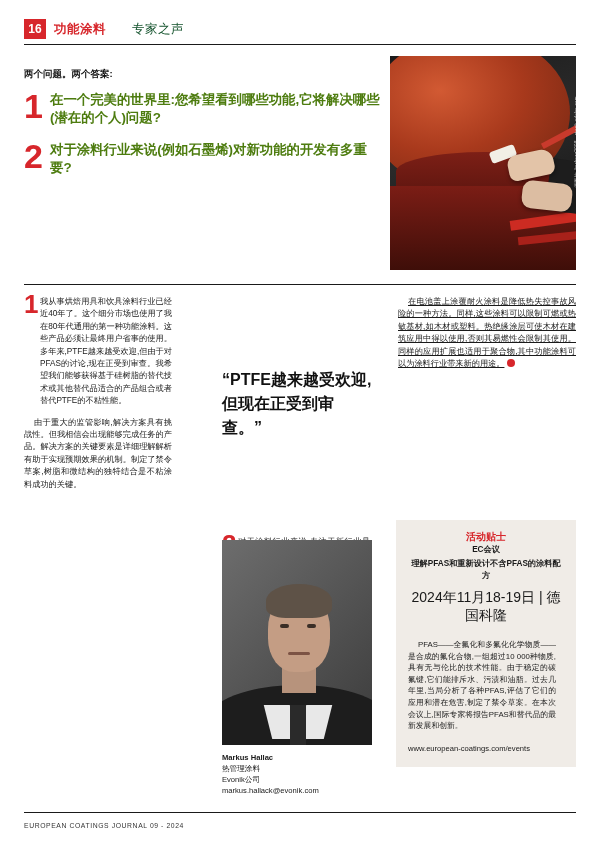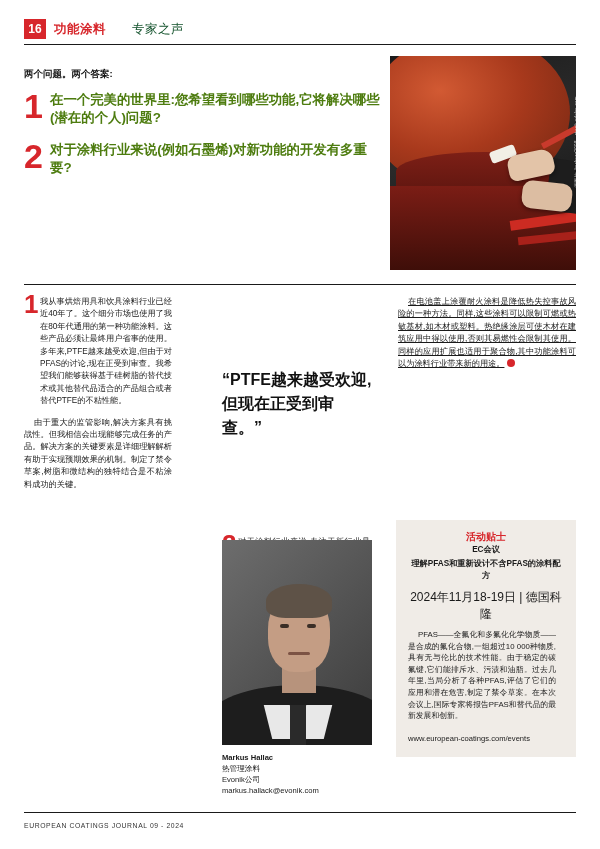--- a/index.html
+++ b/index.html
@@ -394,23 +394,23 @@
     margin-bottom: 3px;
   }
   .eventbox .ev-title {
     font-size: 8.2px;
     font-weight: bold;
     text-align: center;
     line-height: 11.5px;
     margin-bottom: 8px;
   }
   .eventbox .ev-date {
-    font-size: 12px;
+    font-size: 14px;
     text-align: center;
-    margin-bottom: 6px;
+    margin-bottom: 14px;
   }
   .eventbox .ev-body {
     font-size: 7.8px;
     line-height: 11.6px;
     text-align: justify;
     margin: 0 8px 12px 0;
     text-indent: 10px;
   }
   .eventbox .ev-link {
     font-size: 7.6px;

